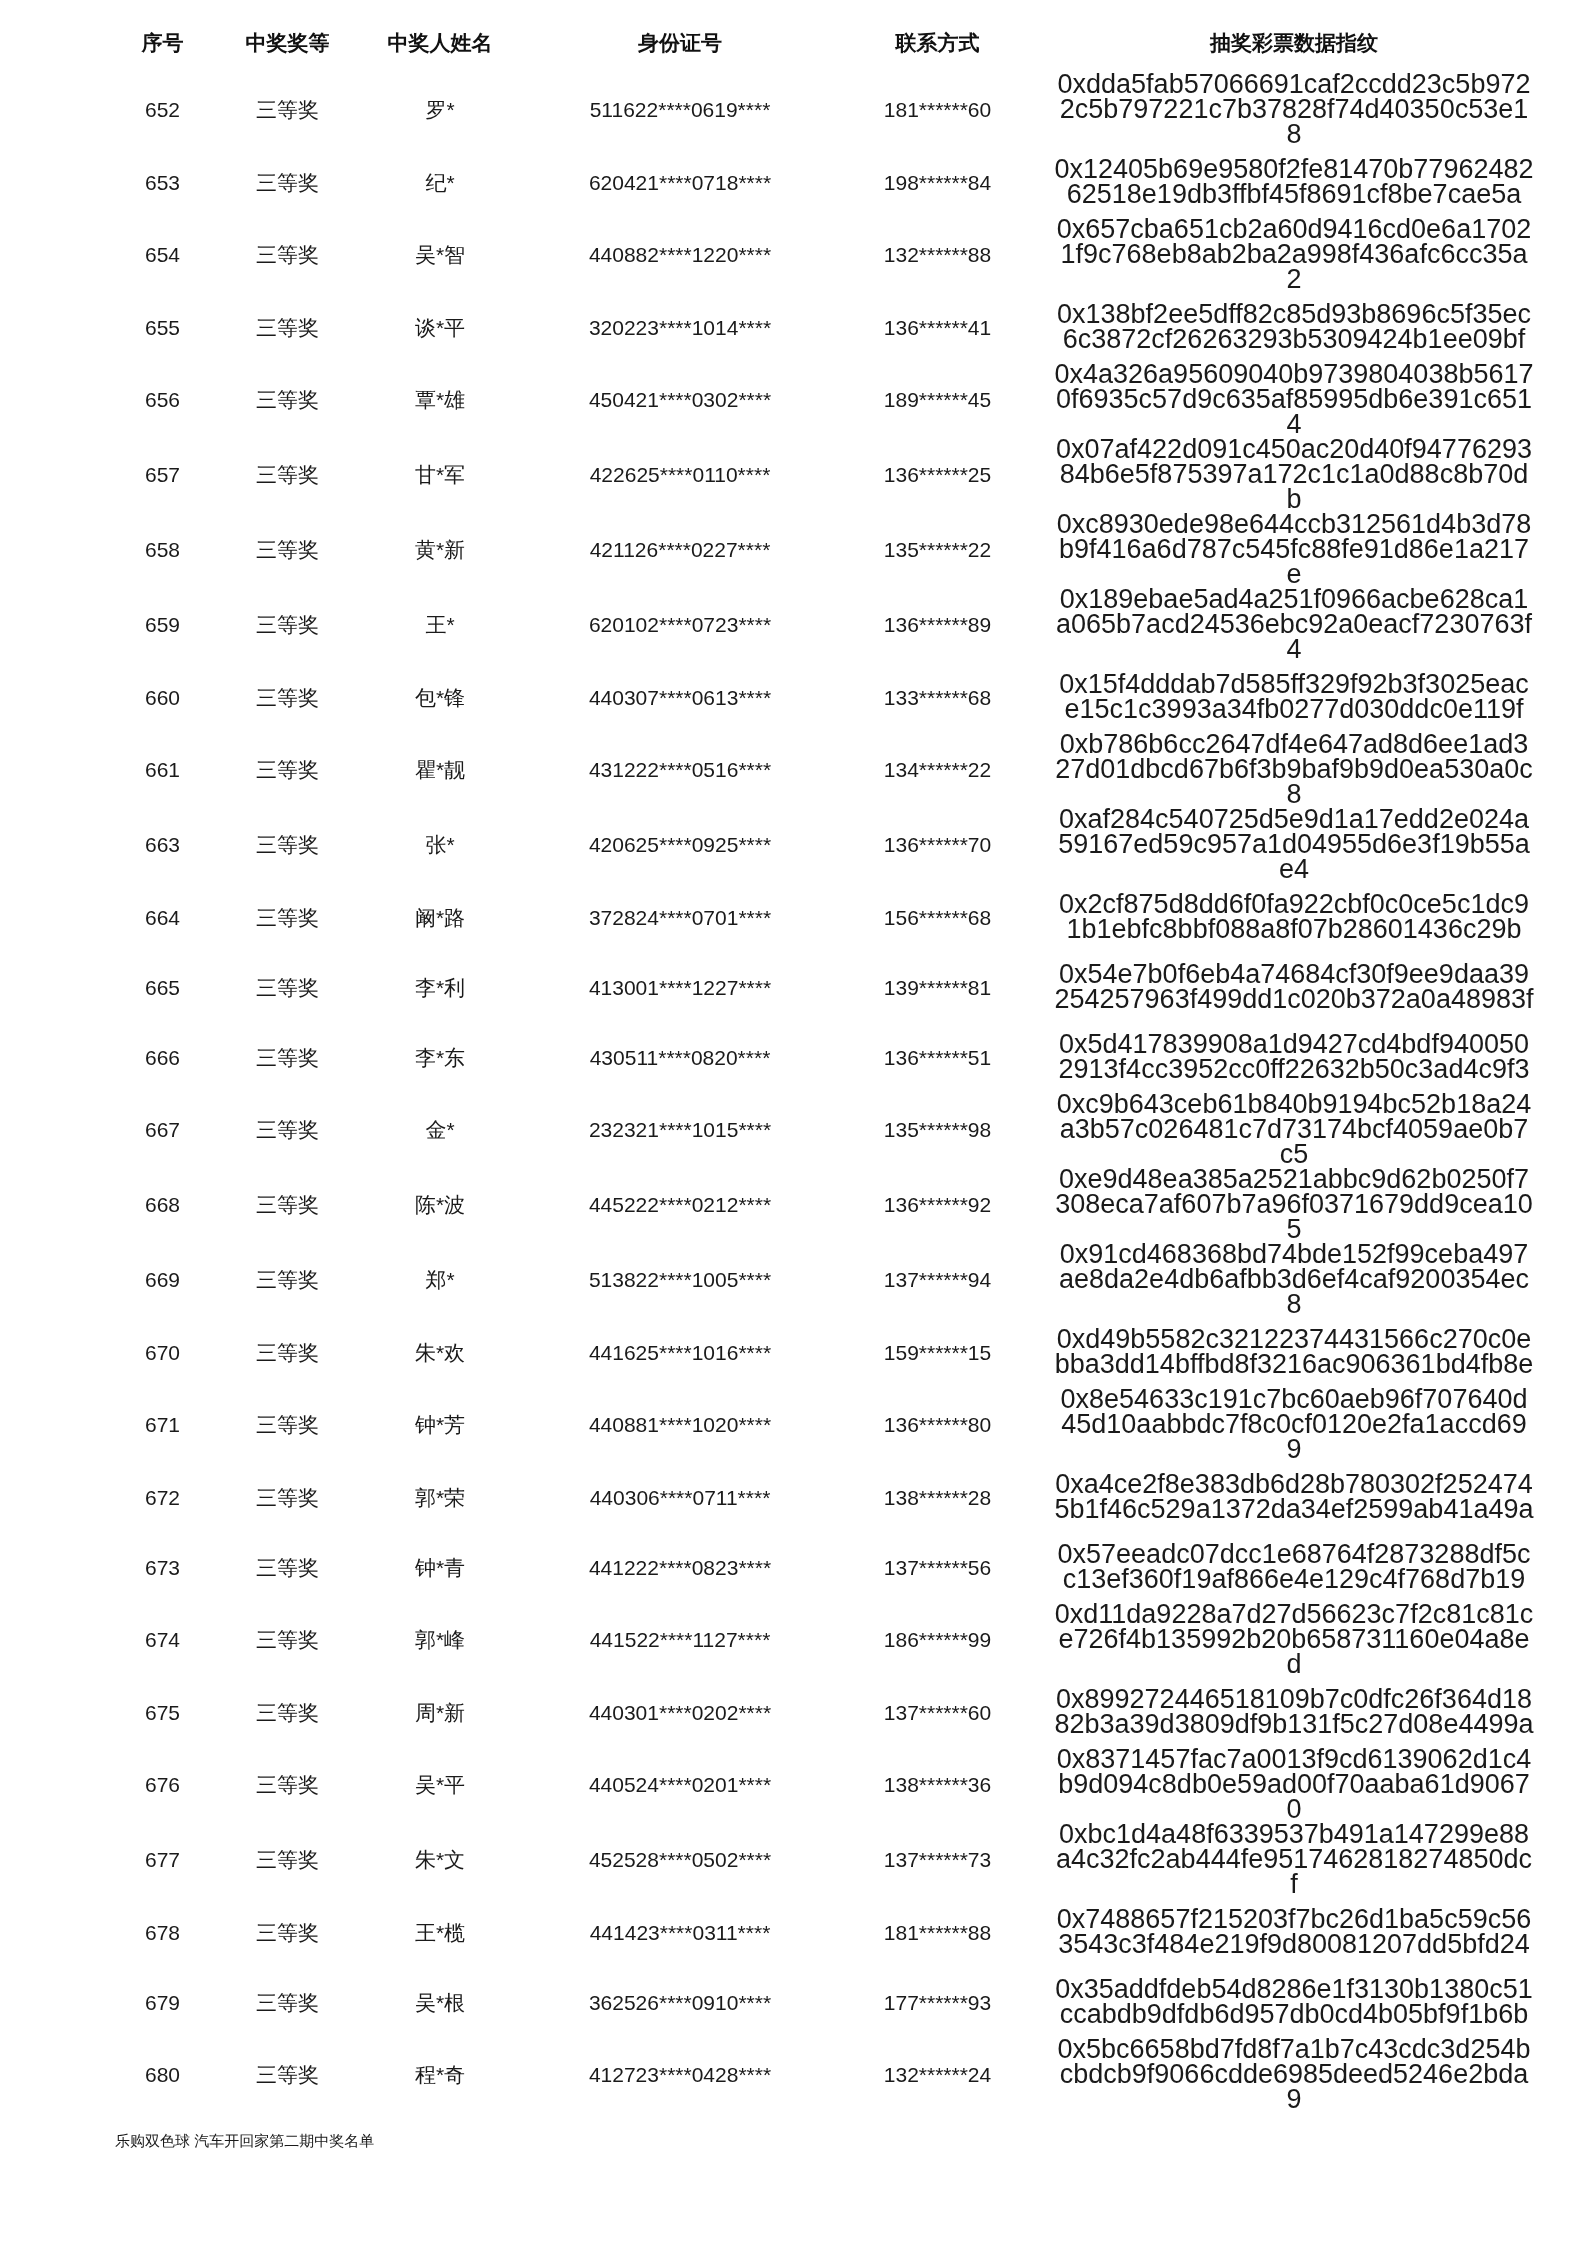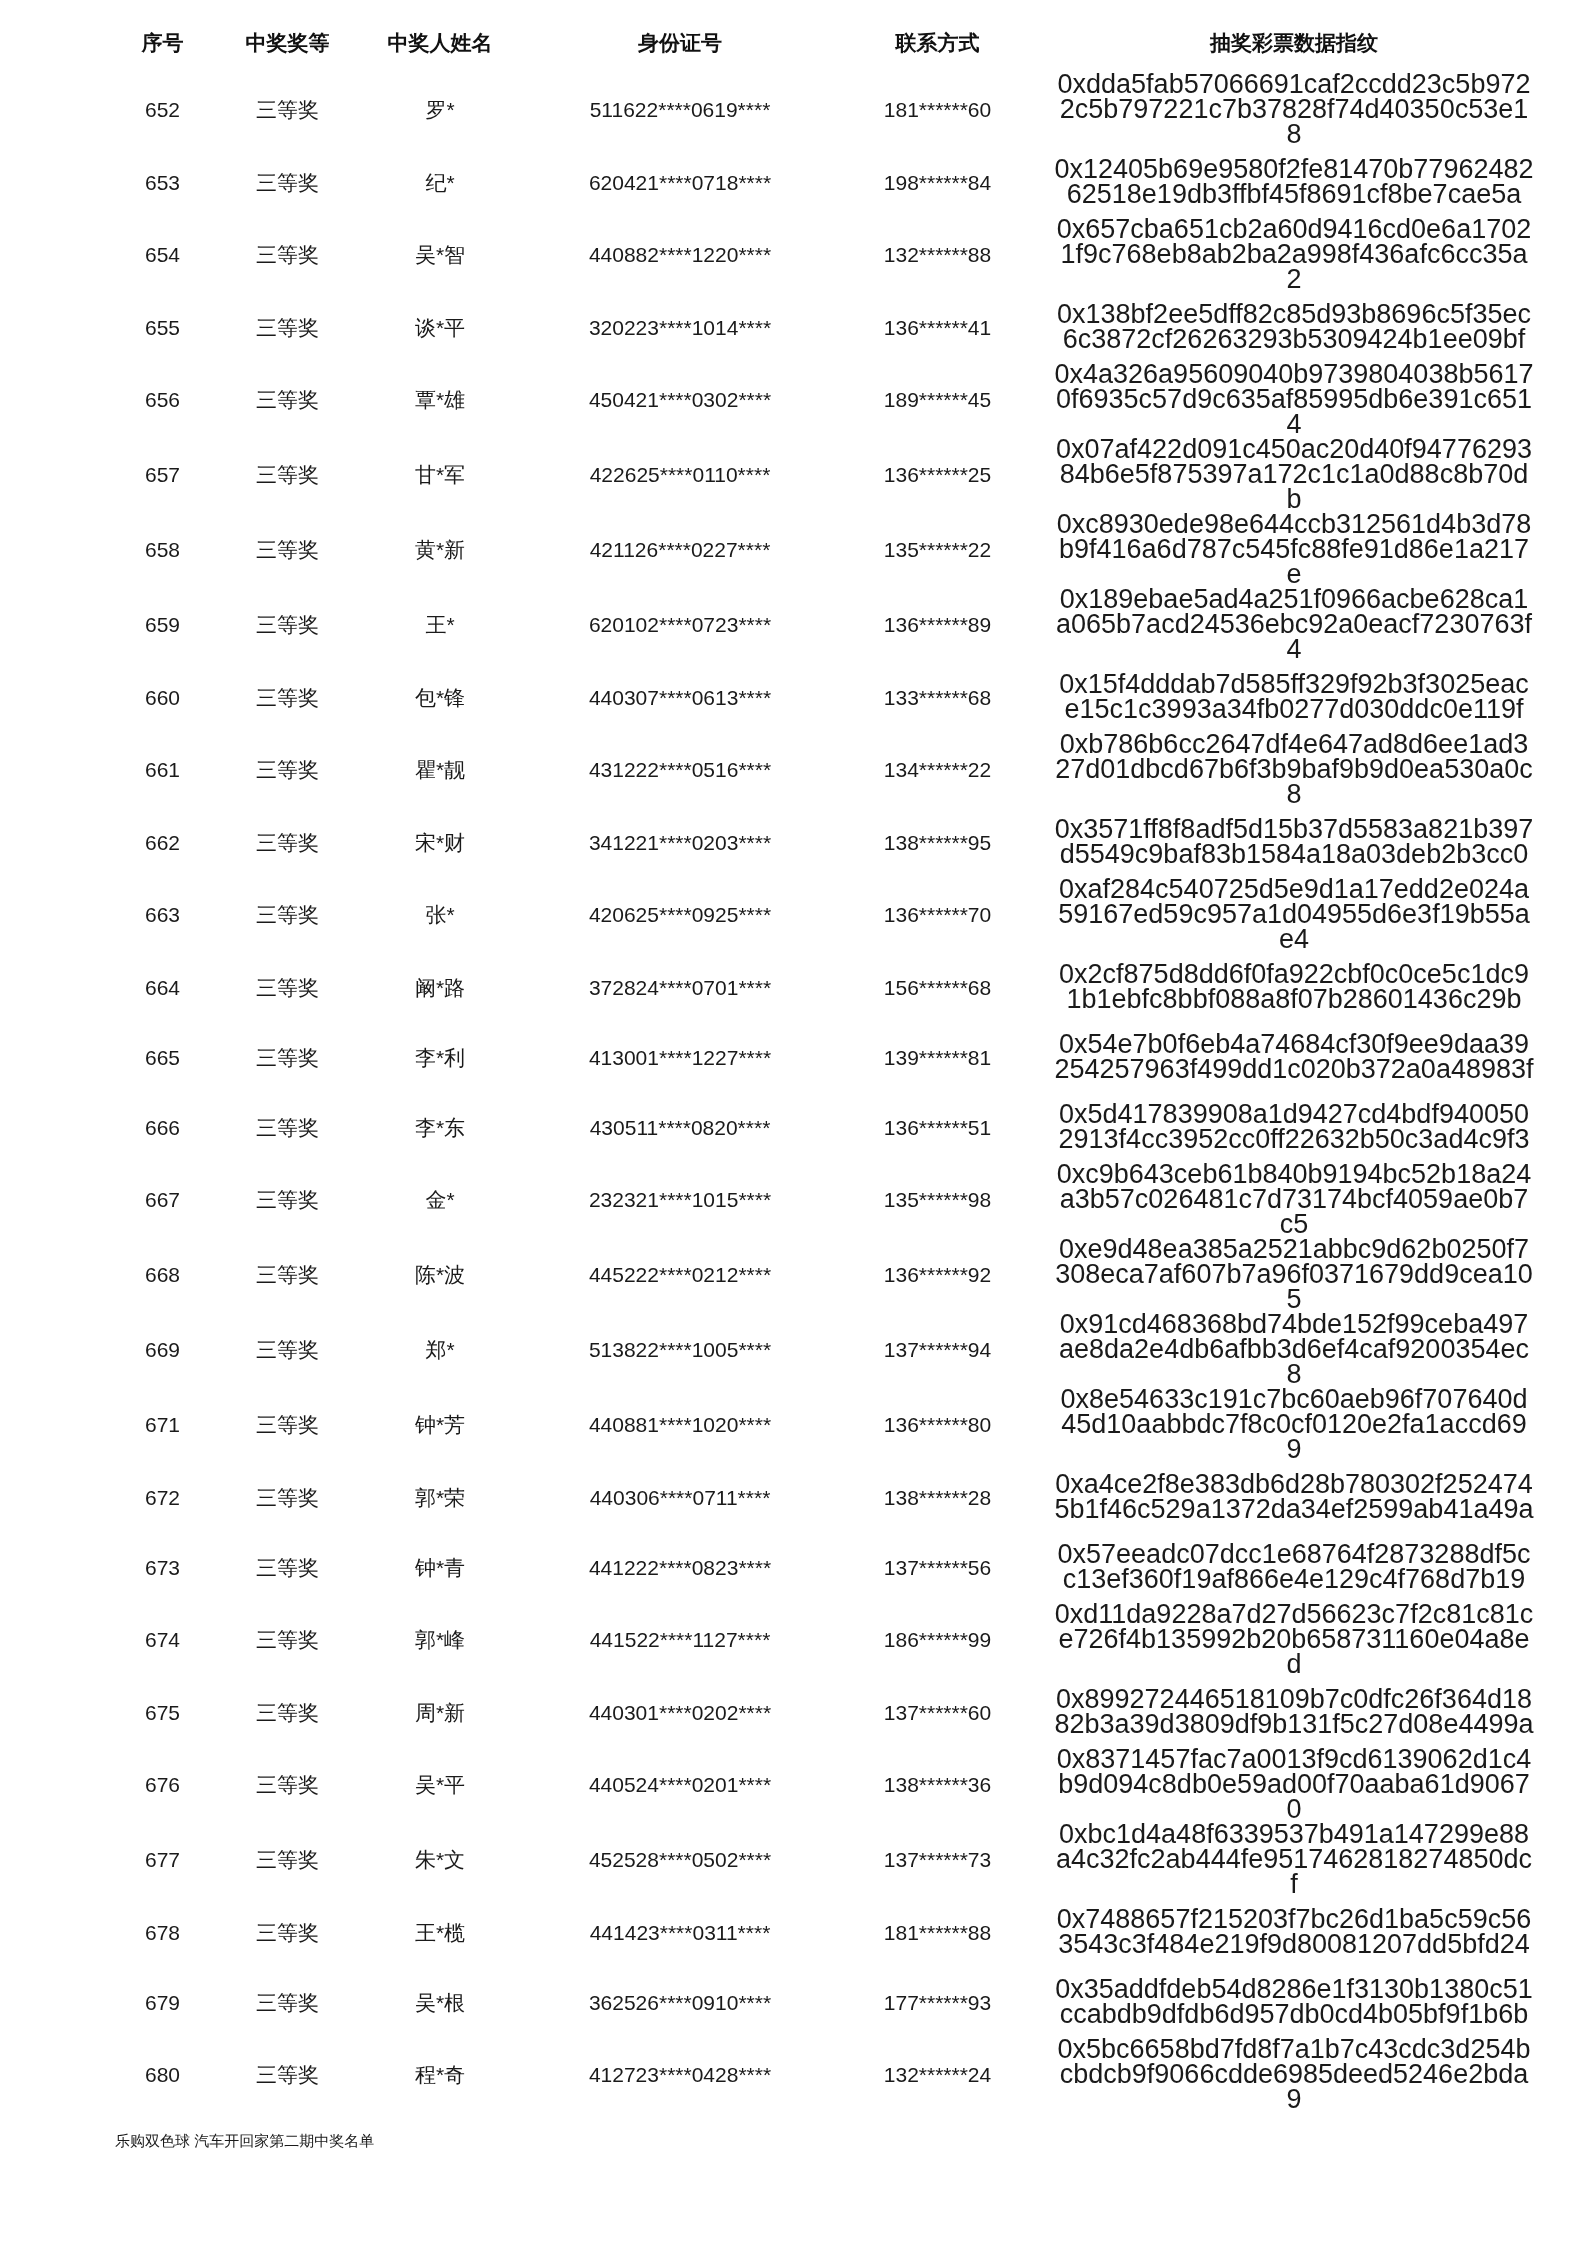--- a/index.html
+++ b/index.html
@@ -175,28 +175,20 @@
 
   <tr>
     <td class="c-serial">661</td>
     <td class="c-tier">三等奖</td>
     <td class="c-name">瞿*靓</td>
     <td class="c-id">431222****0516****</td>
     <td class="c-phone">134******22</td>
     <td class="c-hash">0xb786b6cc2647df4e647ad8d6ee1ad327d01dbcd67b6f3b9baf9b9d0ea530a0c8</td>
   </tr>
 
-  <tr>
-    <td class="c-serial">662</td>
-    <td class="c-tier">三等奖</td>
-    <td class="c-name">宋*财</td>
-    <td class="c-id">341221****0203****</td>
-    <td class="c-phone">138******95</td>
-    <td class="c-hash">0x3571ff8f8adf5d15b37d5583a821b397d5549c9baf83b1584a18a03deb2b3cc0</td>
-  </tr>
 
   <tr>
     <td class="c-serial">663</td>
     <td class="c-tier">三等奖</td>
     <td class="c-name">张*</td>
     <td class="c-id">420625****0925****</td>
     <td class="c-phone">136******70</td>
     <td class="c-hash">0xaf284c540725d5e9d1a17edd2e024a59167ed59c957a1d04955d6e3f19b55ae4</td>
   </tr>
 
@@ -247,20 +239,28 @@
 
   <tr>
     <td class="c-serial">669</td>
     <td class="c-tier">三等奖</td>
     <td class="c-name">郑*</td>
     <td class="c-id">513822****1005****</td>
     <td class="c-phone">137******94</td>
     <td class="c-hash">0x91cd468368bd74bde152f99ceba497ae8da2e4db6afbb3d6ef4caf9200354ec8</td>
   </tr>
 
+  <tr>
+    <td class="c-serial">670</td>
+    <td class="c-tier">三等奖</td>
+    <td class="c-name">朱*欢</td>
+    <td class="c-id">441625****1016****</td>
+    <td class="c-phone">159******15</td>
+    <td class="c-hash">0xd49b5582c32122374431566c270c0ebba3dd14bffbd8f3216ac906361bd4fb8e</td>
+  </tr>
 
   <tr>
     <td class="c-serial">671</td>
     <td class="c-tier">三等奖</td>
     <td class="c-name">钟*芳</td>
     <td class="c-id">440881****1020****</td>
     <td class="c-phone">136******80</td>
     <td class="c-hash">0x8e54633c191c7bc60aeb96f707640d45d10aabbdc7f8c0cf0120e2fa1accd699</td>
   </tr>
 

